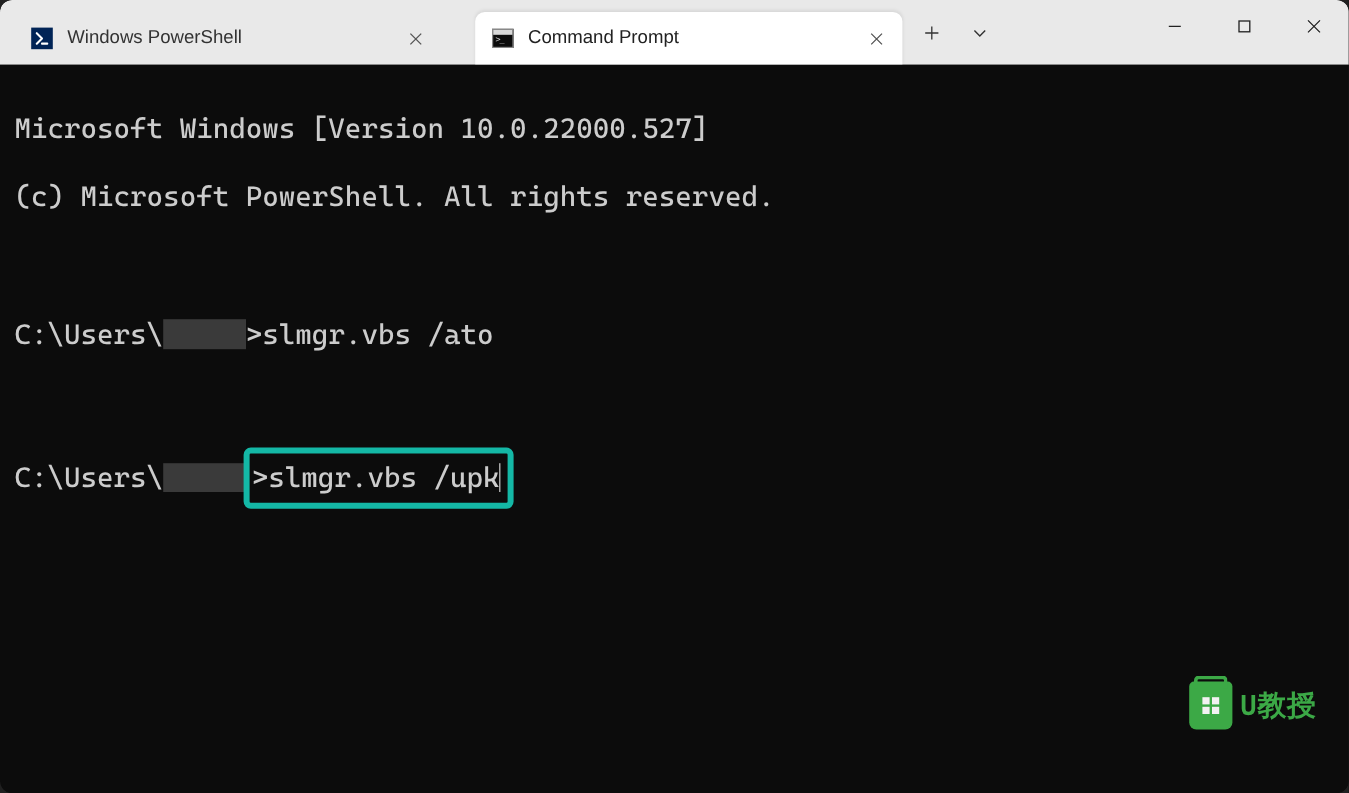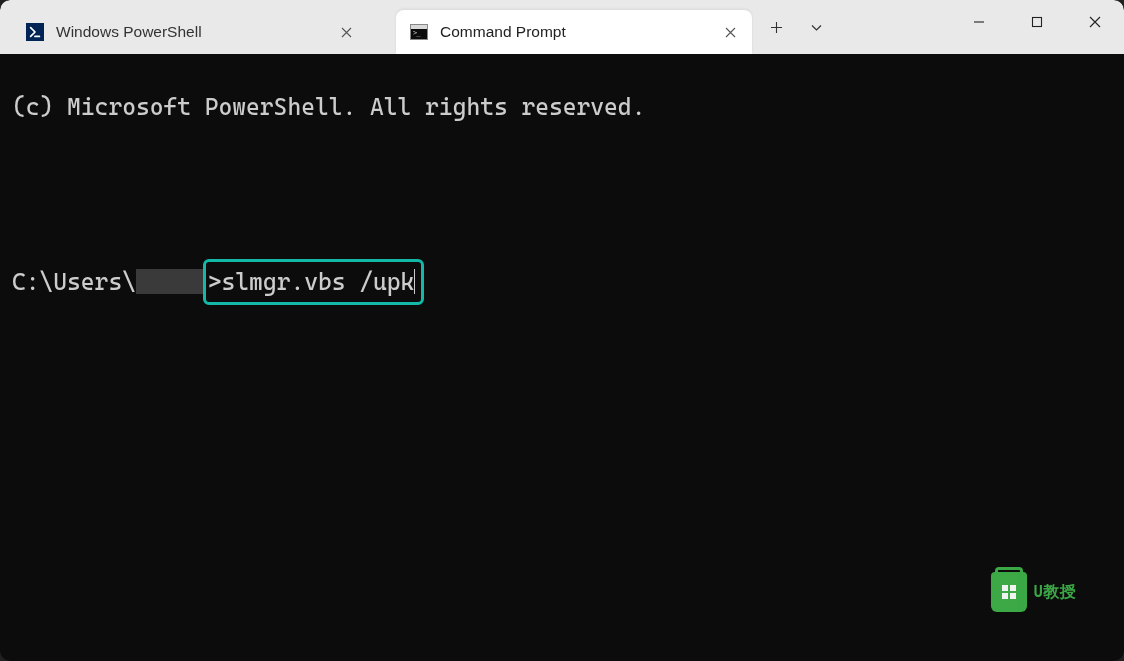--- a/index.html
+++ b/index.html
@@ -129,21 +129,21 @@
     display: inline-block;
     background: #3a3a3a;
     color: transparent;
     user-select: none;
     height: 1.05em;
     vertical-align: text-bottom;
     margin-bottom: 2px;
   }
   .highlight-box {
     display: inline-block;
-    border: 3px solid #14b8a6;
+    border: 5px solid #14b8a6;
     border-radius: 6px;
     padding: 6px 6px 6px 2px;
     margin: -6px -6px -6px -2px;
   }
   .cursor {
     display: inline-block;
     width: 1px;
     height: 1.05em;
     background: #cccccc;
     vertical-align: text-bottom;
@@ -173,21 +173,21 @@
     height: 8px;
     border: 3px solid #3fb24a;
     border-bottom: none;
     border-radius: 4px 4px 0 0;
     background: transparent;
   }
   .watermark-badge svg { width: 18px; height: 18px; fill: #fff; }
   .watermark-text {
     color: #3fb24a;
     font-weight: 700;
-    font-size: 16px;
+    font-size: 24px;
     letter-spacing: 0.5px;
     line-height: 1;
   }
 </style>
 </head>
 <body>
 
 <div class="titlebar">
   <div class="tabs">
 
@@ -248,22 +248,24 @@
     </div>
     <div class="win-btn close">
       <svg width="12" height="12" viewBox="0 0 12 12">
           <path d="M1 1 L11 11 M11 1 L1 11" stroke="currentColor" stroke-width="1.1"></path>
         </svg>
     </div>
   </div>
 </div>
 
 <div class="terminal">
+<span class="line">Microsoft Windows [Version 10.0.22000.527]</span>
 <span class="line">(c) Microsoft PowerShell. All rights reserved.</span>
 <span class="line"> </span>
+<span class="line"><span>C:\Users\</span><span class="redact">     </span><span>&gt;</span><span>slmgr.vbs /ato</span></span>
 <span class="line"> </span>
 <span class="line"><span>C:\Users\</span><span class="redact">     </span><span class="highlight-box"><span>&gt;</span><span>slmgr.vbs /upk</span><span class="cursor"></span></span></span>
 
   <div class="watermark">
     <div class="watermark-badge">
       <svg viewBox="0 0 18 18">
           <rect x="2" y="2" width="6" height="6"></rect>
           <rect x="10" y="2" width="6" height="6"></rect>
           <rect x="2" y="10" width="6" height="6"></rect>
           <rect x="10" y="10" width="6" height="6"></rect>

